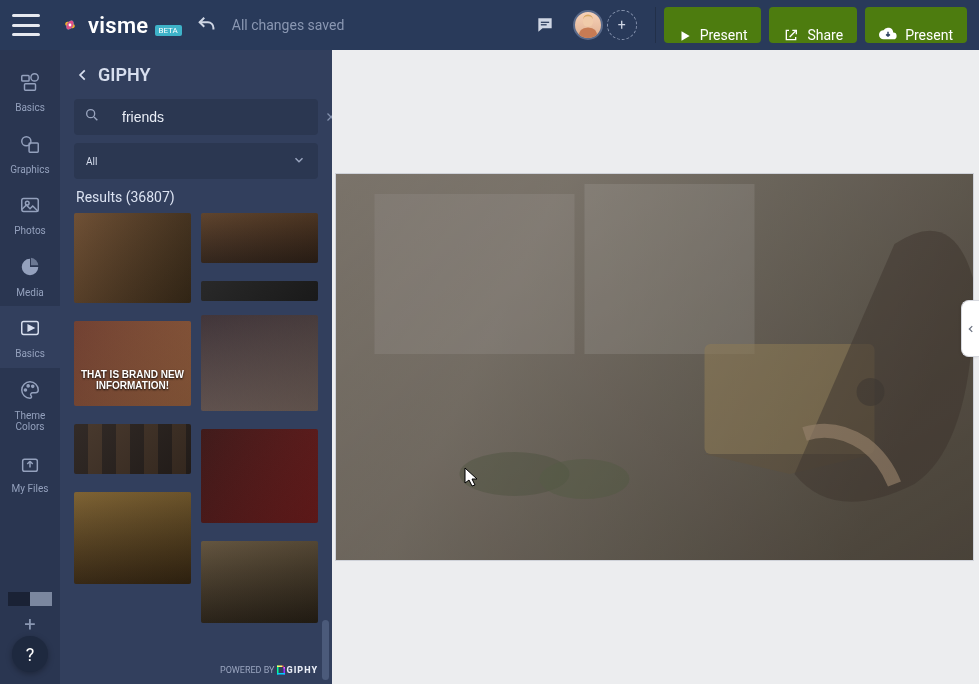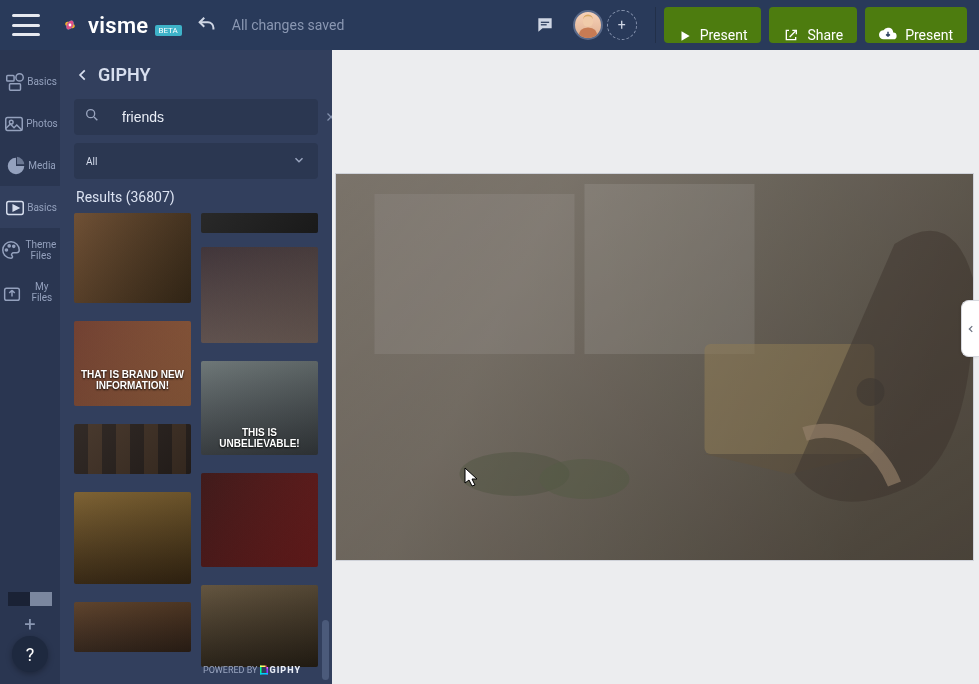--- a/index.html
+++ b/index.html
@@ -46,21 +46,21 @@
   .pill-sep{width:1px;height:36px;background:#223049;margin-left:8px;}
   
   .main {
     position:absolute; top:50px; left:0; right:0; bottom:0; display:flex;
   }
   
   .rail {
     width:60px; background:#2a3651; display:flex; flex-direction:column; align-items:center;
     padding-top:10px; color:#94a1bd;
   }
-  .rail-item { width:60px; display:flex; flex-direction:row; align-items:center; justify-content:center; padding:10px 0 8px; cursor:pointer; font-size:10px; gap:0;}
+  .rail-item { width:60px; display:flex; flex-direction:column; align-items:center; justify-content:center; padding:10px 0 8px; cursor:pointer; font-size:10px; gap:8px;}
   .rail-item.active { background:#323f5d;}
   .rail-item span { text-align:center; line-height:1.15;}
   .rail-icon { width:24px; height:24px; display:flex; align-items:center; justify-content:center;}
   .rail .spacer{flex:1;}
   .rail-lower{width:60px; display:flex; flex-direction:column; align-items:center; padding-bottom:4px;}
   .layers-toggle{display:flex; width:44px; height:14px; margin:6px 0;}
   .layers-toggle div{flex:1;}
   .layers-toggle .dark{background:#1a2235;}
   .layers-toggle .light{background:#7b879f;}
   .zoom-ctl{color:#8a97b2;font-size:20px;line-height:1;cursor:pointer;padding:2px 0;}
@@ -89,21 +89,21 @@
   .g2 .cap,.g4 .cap{position:absolute;left:0;right:0;text-align:center;color:#fff;font:700 10px/1.1 sans-serif;text-shadow:0 1px 2px #000;padding:0 4px;z-index:2;}
   .g3{height:50px; background:repeating-linear-gradient(90deg,#2c2420 0 14px,#443428 14px 28px);}
   .g5{height:92px; background:linear-gradient(#7a5e2e,#3b2a14);}
   .g7{height:50px; background:linear-gradient(#5a3e27,#33241a);}
   .gR0{height:20px; background:#222; margin-bottom:10px;}
   .gR1{height:96px; background:linear-gradient(160deg,#3b2f34,#7d6b63);}
   .g4{height:94px; background:linear-gradient(#6a7374,#3b4044);}
   .g4 .cap{bottom:6px;}
   .g6{height:94px; background:linear-gradient(120deg,#3a1414,#7a2020);}
   .g8{height:82px; background:linear-gradient(#5f503a,#2b2318);}
-  .powered-by{position:absolute; right:31px; bottom:8px; font-size:9px; color:#9aa5bf; display:flex; align-items:center; }
+  .powered-by{position:absolute; right:14px; bottom:8px; font-size:9px; color:#9aa5bf; display:flex; align-items:center; }
   .powered-by .giphy{font-weight:800; letter-spacing:1px; color:#e9edf6;}
   .panel-scrollbar{position:absolute;right:3px;top:230px;width:7px;height:410px;}
   .panel-scrollbar .thumb{position:absolute;width:7px;height:60px;top:340px;border-radius:4px;background:#4b5a7a;}
   
   .canvas-zone{ flex:1; background:#ecedef; position:relative; overflow:hidden;}
   .slide{
     position:absolute; top:124px; left:4px; right:6px; height:386px;
     background:linear-gradient(rgba(34,42,60,.25),rgba(34,42,60,.25)), linear-gradient(115deg,#7a6e62 0%, #8b8074 28%, #6e6558 55%, #514739 85%);
     box-shadow:0 0 0 1px #cfd2d9;
   }
@@ -195,20 +195,29 @@
             <rect x="3" y="5" width="8" height="6" rx="1"></rect>
             <rect x="13" y="3" width="8" height="8" rx="4"></rect>
             <rect x="6" y="14" width="12" height="7" rx="1"></rect>
           </svg>
         </span>
       <span>Basics</span>
     </div>
     <div class="rail-item">
       <span class="rail-icon">
           <svg width="22" height="22" viewBox="0 0 24 24" fill="none" stroke="#94a1bd" stroke-width="1.6">
+            <circle cx="8" cy="9" r="5"></circle>
+            <rect x="11" y="11" width="10" height="10" rx="1"></rect>
+          </svg>
+        </span>
+      <span>Graphics</span>
+    </div>
+    <div class="rail-item">
+      <span class="rail-icon">
+          <svg width="22" height="22" viewBox="0 0 24 24" fill="none" stroke="#94a1bd" stroke-width="1.6">
             <rect x="3" y="5" width="18" height="14" rx="2"></rect>
             <circle cx="9" cy="10" r="2"></circle>
             <path d="M3 17l5-5 4 4 3-3 6 6"></path>
           </svg>
         </span>
       <span>Photos</span>
     </div>
     <div class="rail-item">
       <span class="rail-icon">
           <svg width="22" height="22" viewBox="0 0 24 24" fill="#94a1bd">
@@ -229,21 +238,21 @@
     </div>
     <div class="rail-item">
       <span class="rail-icon">
           <svg width="22" height="22" viewBox="0 0 24 24" fill="none" stroke="#94a1bd" stroke-width="1.6">
             <path d="M12 3a9 9 0 100 18c2 0 2-2 1-3s0-3 2-3h3a3 3 0 003-3 9 9 0 00-9-9z"></path>
             <circle cx="7" cy="12" r="1.2" fill="#94a1bd"></circle>
             <circle cx="10" cy="7.5" r="1.2" fill="#94a1bd"></circle>
             <circle cx="15" cy="8" r="1.2" fill="#94a1bd"></circle>
           </svg>
         </span>
-      <span>Theme Files</span>
+      <span>Theme Colors</span>
     </div>
     <div class="rail-item">
       <span class="rail-icon">
           <svg width="22" height="22" viewBox="0 0 24 24" fill="none" stroke="#94a1bd" stroke-width="1.6">
             <rect x="4" y="8" width="16" height="13" rx="2"></rect>
             <path d="M12 17V10m0 0l-3 3m3-3l3 3"></path>
           </svg>
         </span>
       <span>My Files</span>
     </div>
@@ -289,21 +298,20 @@
     <div class="results-label">Results (36807)</div>
     <div class="grid">
       <div class="grid-inner">
         <div class="gif g1"></div>
         <div class="gif g2"><div class="cap">THAT IS BRAND NEW INFORMATION!</div></div>
         <div class="gif g3"></div>
         <div class="gif g5"></div>
         <div class="gif g7"></div>
         <div class="gif gR0"></div>
         <div class="gif gR1"></div>
-        <div class="gif g4"><div class="cap">THIS IS UNBELIEVABLE!</div></div>
         <div class="gif g6"></div>
         <div class="gif g8"></div>
       </div>
     </div>
     <div class="powered-by">
       <span>POWERED BY</span>
       <svg width="12" height="12" viewBox="0 0 24 24">
           <rect x="4" y="3" width="3" height="18" fill="#0f9"></rect>
           <rect x="17" y="7" width="3" height="14" fill="#93f"></rect>
           <rect x="4" y="3" width="10" height="3" fill="#ff6"></rect>

